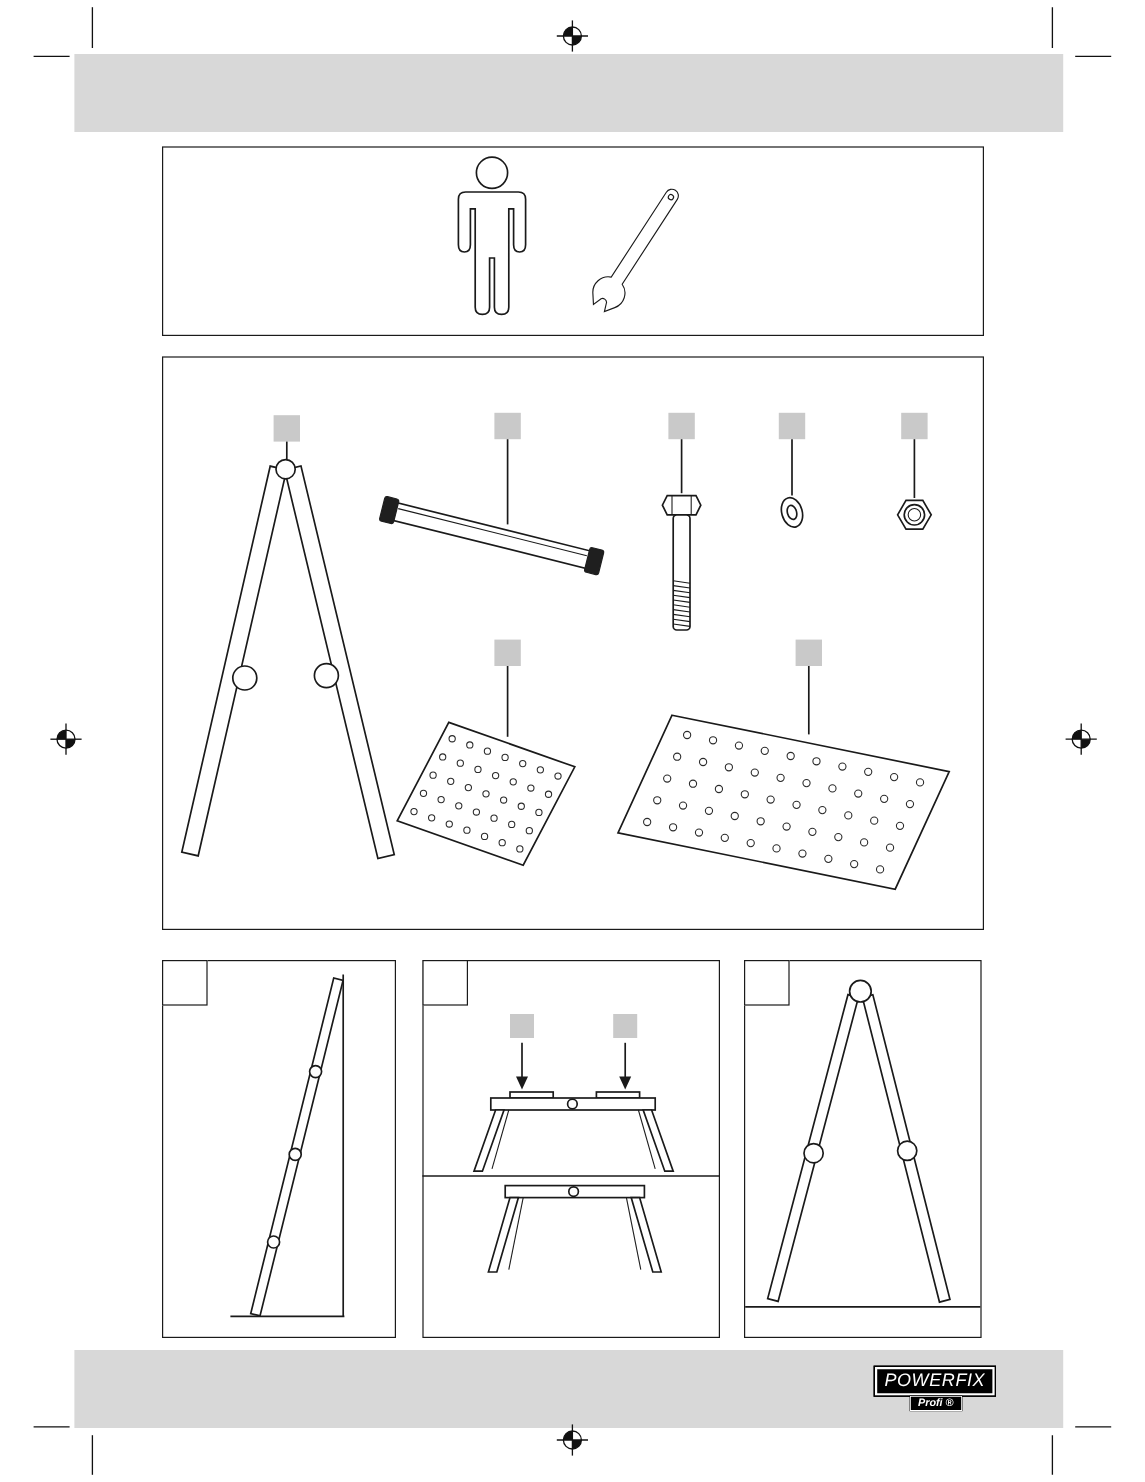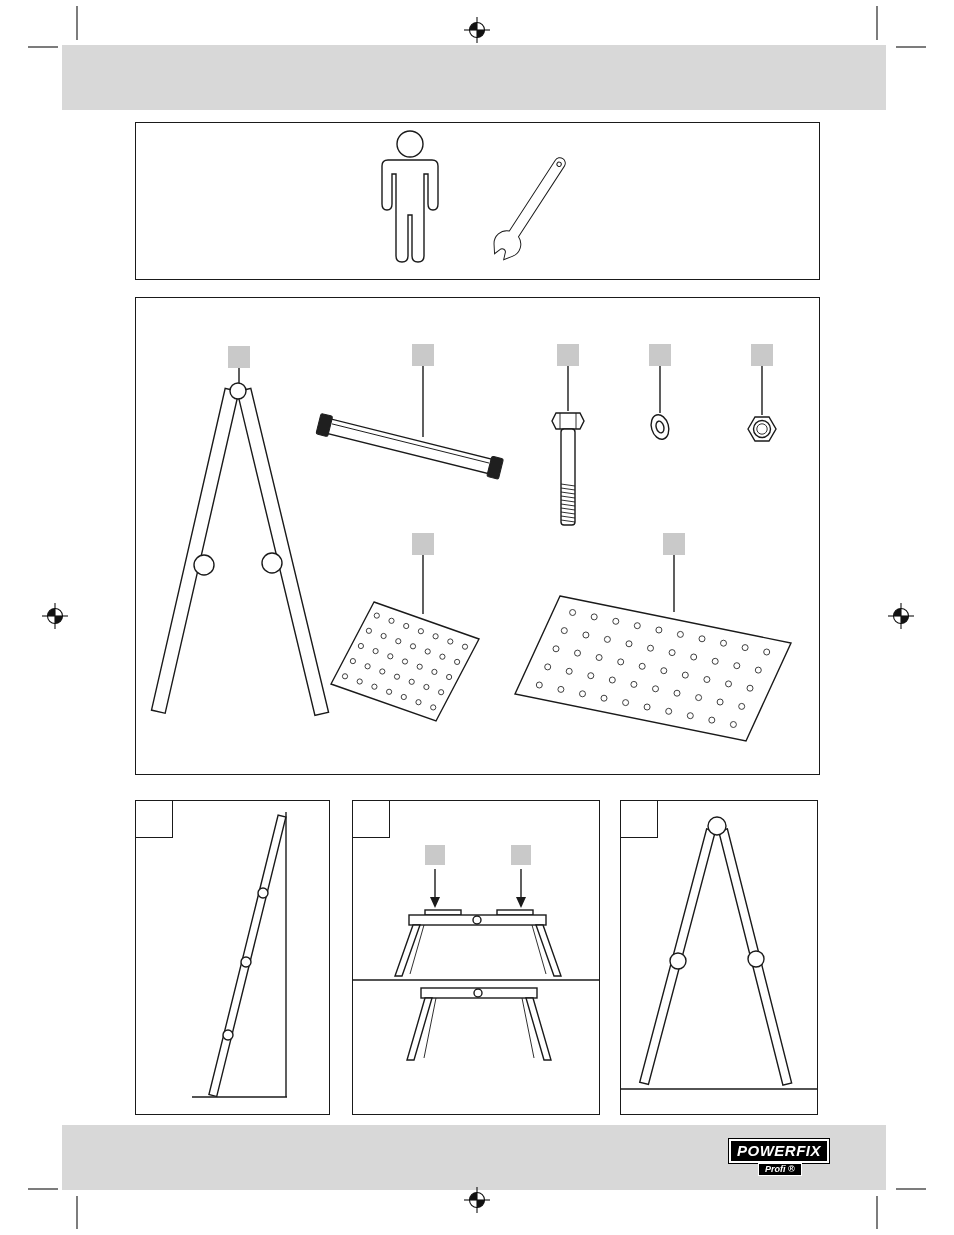--- a/index.html
+++ b/index.html
@@ -37,21 +37,21 @@
   .shape{ stroke:#1a1a1a; stroke-width:1.4; fill:#ffffff; }
   .dark { fill:#1f1f1f; stroke:#1f1f1f; }
   .graybox { fill:#c9c9c9; stroke:none; }
   .hole circle { fill:#ffffff; stroke:#2a2a2a; stroke-width:0.9; }
   .mark { stroke:#111111; stroke-width:1.1; fill:none; }
 
   .logo { position:absolute; left:728px; top:1138px; width:100px; height:42px; }
   .logo-main {
     position:absolute; left:0; top:0;
     background:#000; color:#fff;
-    font-weight:bold; font-style:italic;
+    font-weight:normal; font-style:italic;
     font-size:15px; letter-spacing:0.5px;
     padding:3px 8px 4px 8px;
     border:1px solid #000;
     box-shadow: inset 0 0 0 2px #fff;
     white-space:nowrap;
   }
   .logo-sub {
     position:absolute; left:30px; top:25px;
     background:#000; color:#fff;
     font-weight:bold; font-style:italic;

